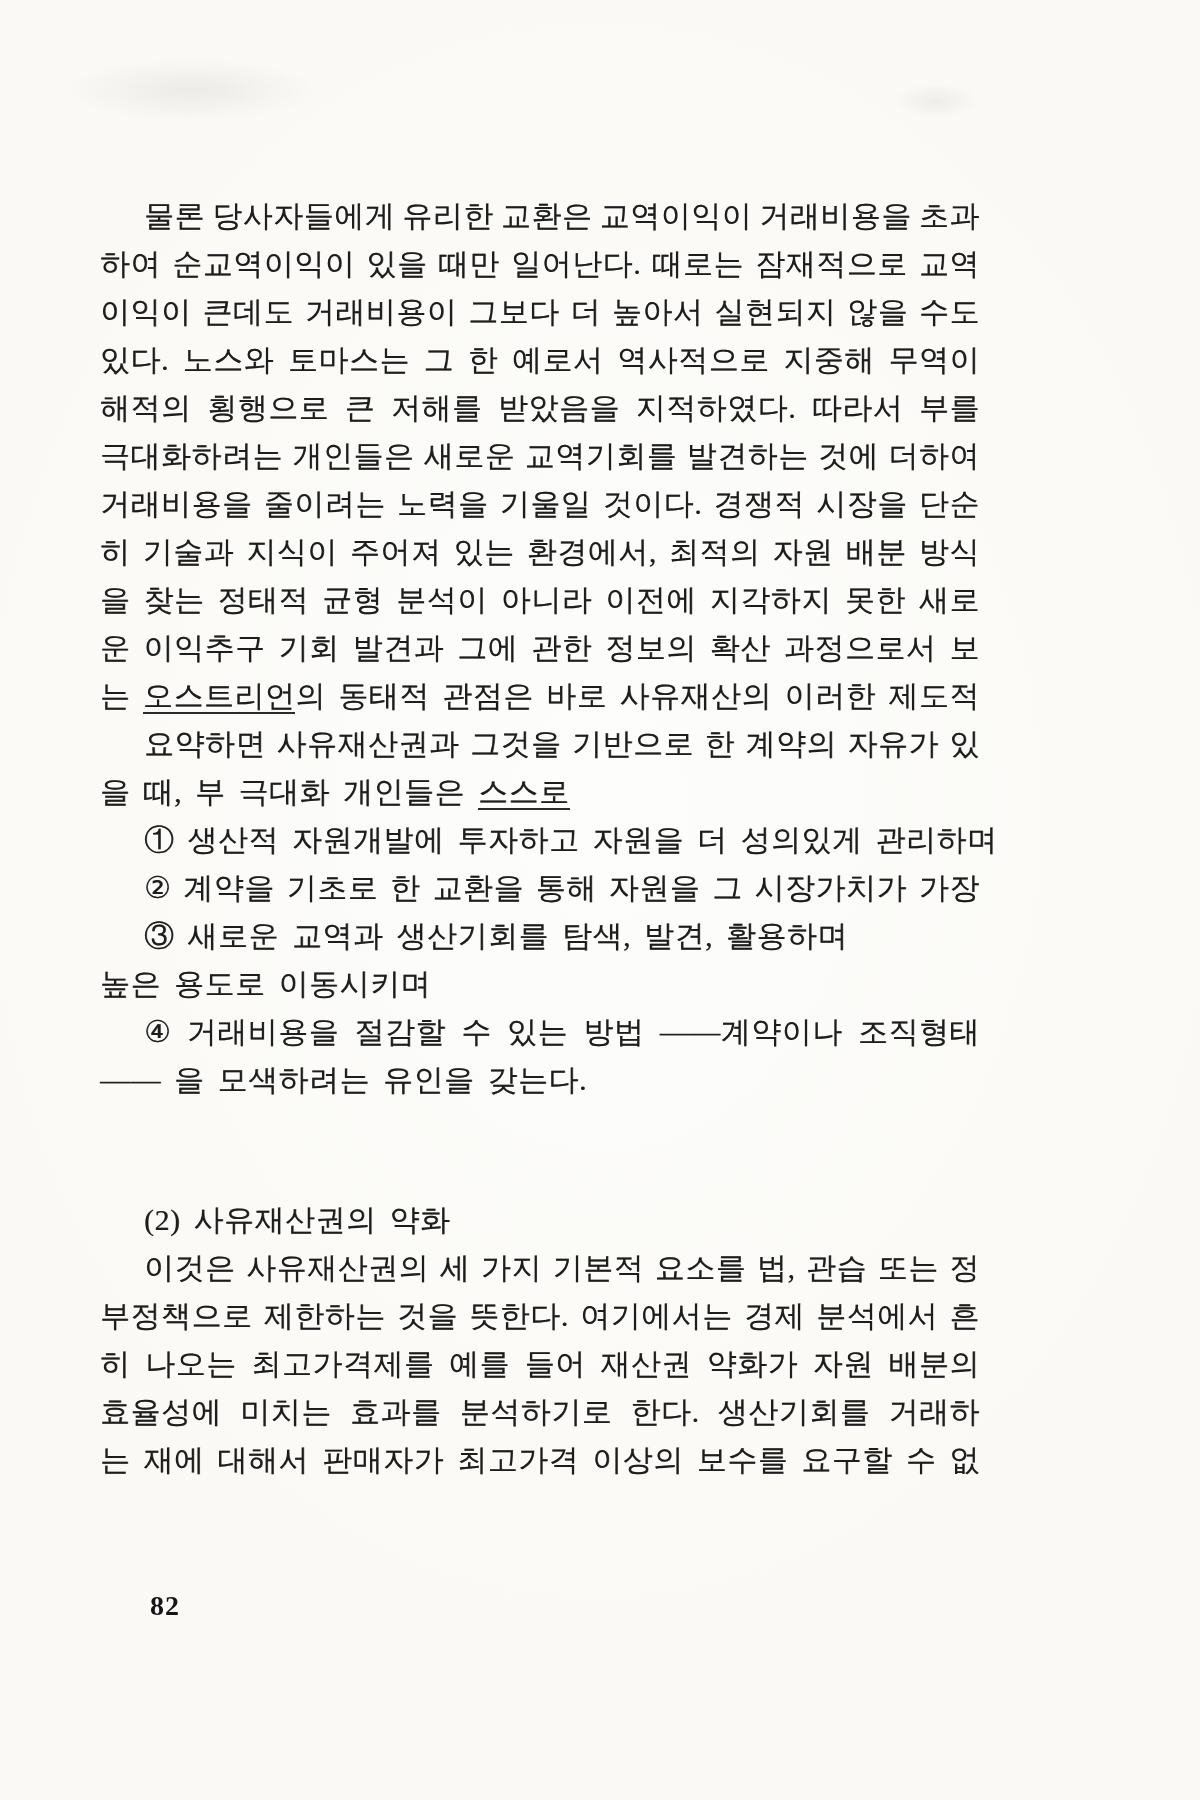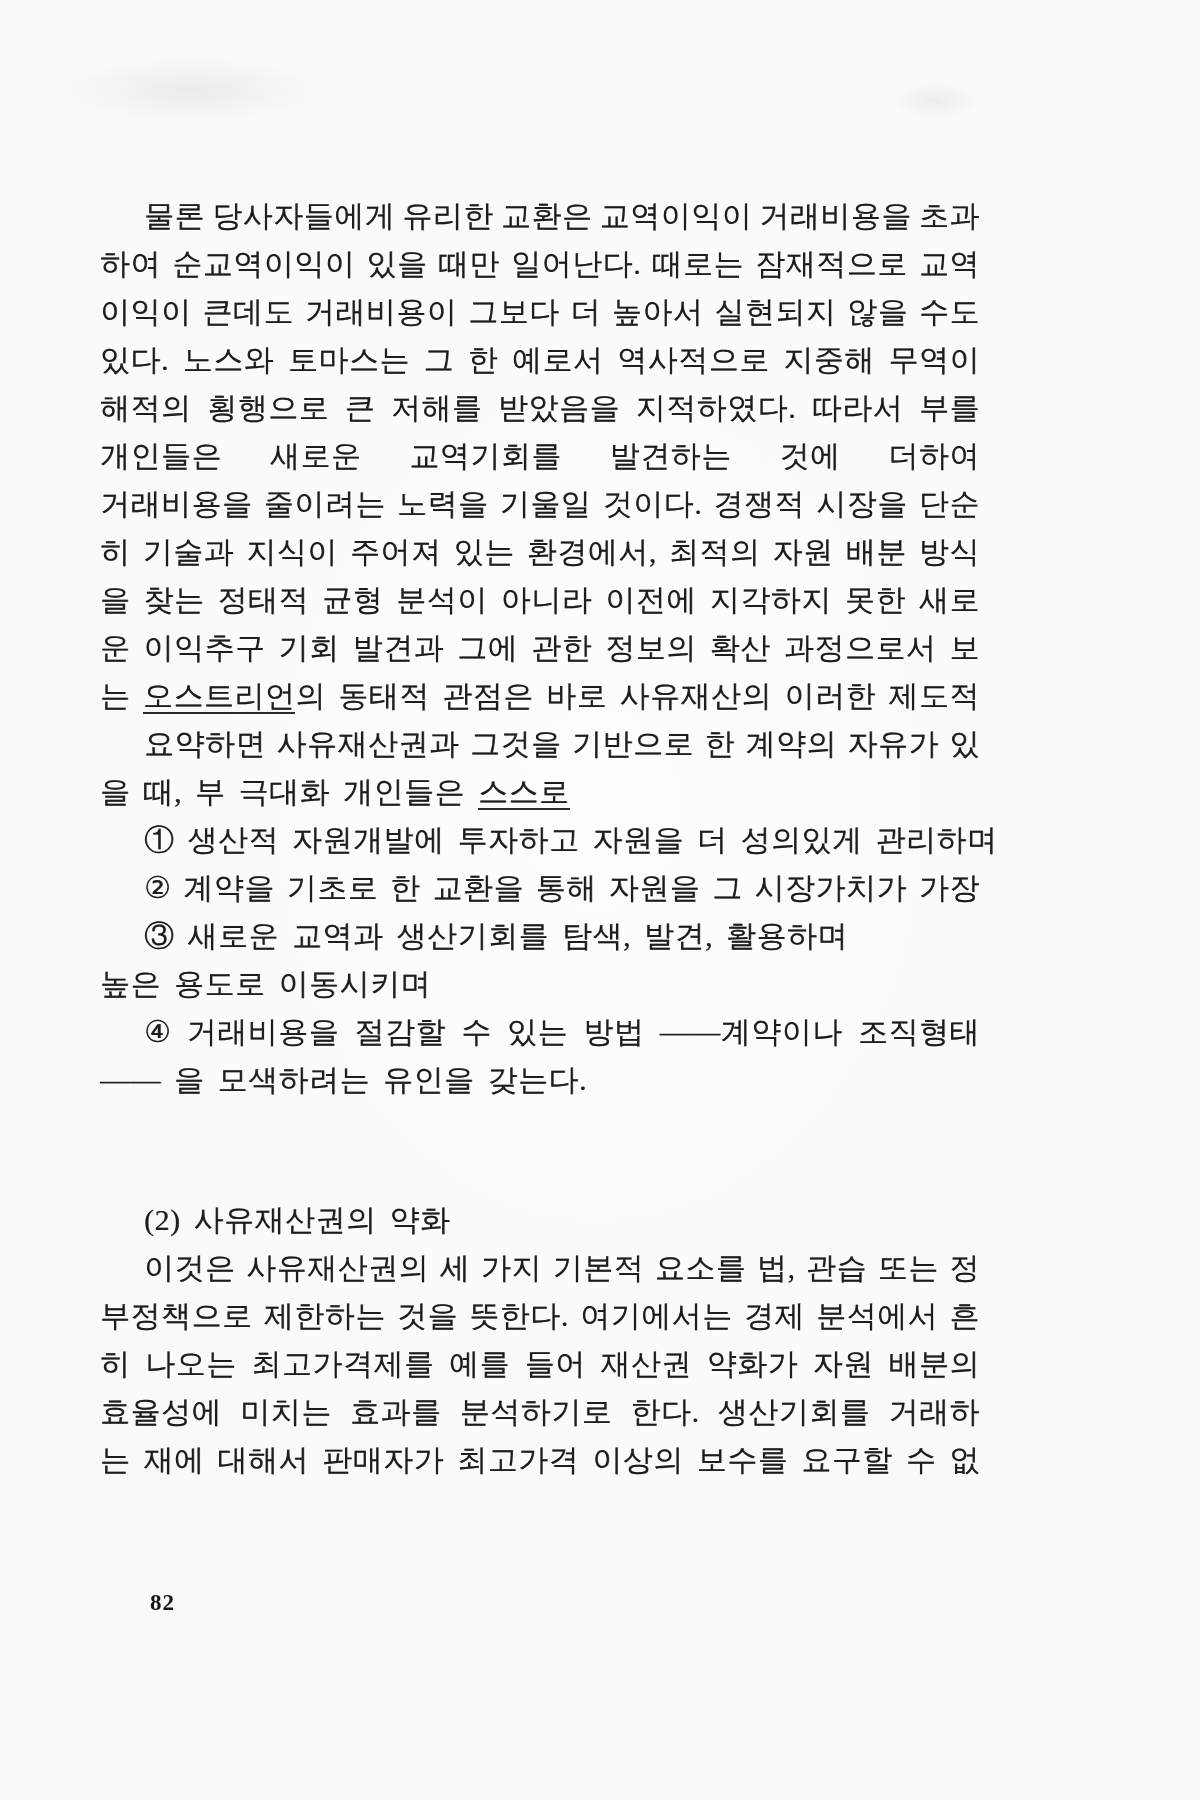--- a/index.html
+++ b/index.html
@@ -34,21 +34,21 @@
     align-items:flex-end;
     white-space:normal;
   }
   .line.ind{padding-left:44px;}
   .gap{height:92px;}
   .w{flex:0 0 auto;}
   .u{border-bottom:2px solid #2b2b2b;}
   .page-number{
     position:absolute;
     left:150px;top:1590px;
-    font-size:23px;
+    font-size:28px;
     font-weight:bold;
     letter-spacing:1px;
     color:#151515;
   }
 </style>
 </head>
 <body>
 
 <div class="page">
   <div class="text-block">
@@ -97,20 +97,21 @@
         <span class="w">해적의</span>
         <span class="w">횡행으로</span>
         <span class="w">큰</span>
         <span class="w">저해를</span>
         <span class="w">받았음을</span>
         <span class="w">지적하였다.</span>
         <span class="w">따라서</span>
         <span class="w">부를</span>
       </div>
       <div class="line j">
+        <span class="w">극대화하려는</span>
         <span class="w">개인들은</span>
         <span class="w">새로운</span>
         <span class="w">교역기회를</span>
         <span class="w">발견하는</span>
         <span class="w">것에</span>
         <span class="w">더하여</span>
       </div>
       <div class="line j">
         <span class="w">거래비용을</span>
         <span class="w">줄이려는</span>

